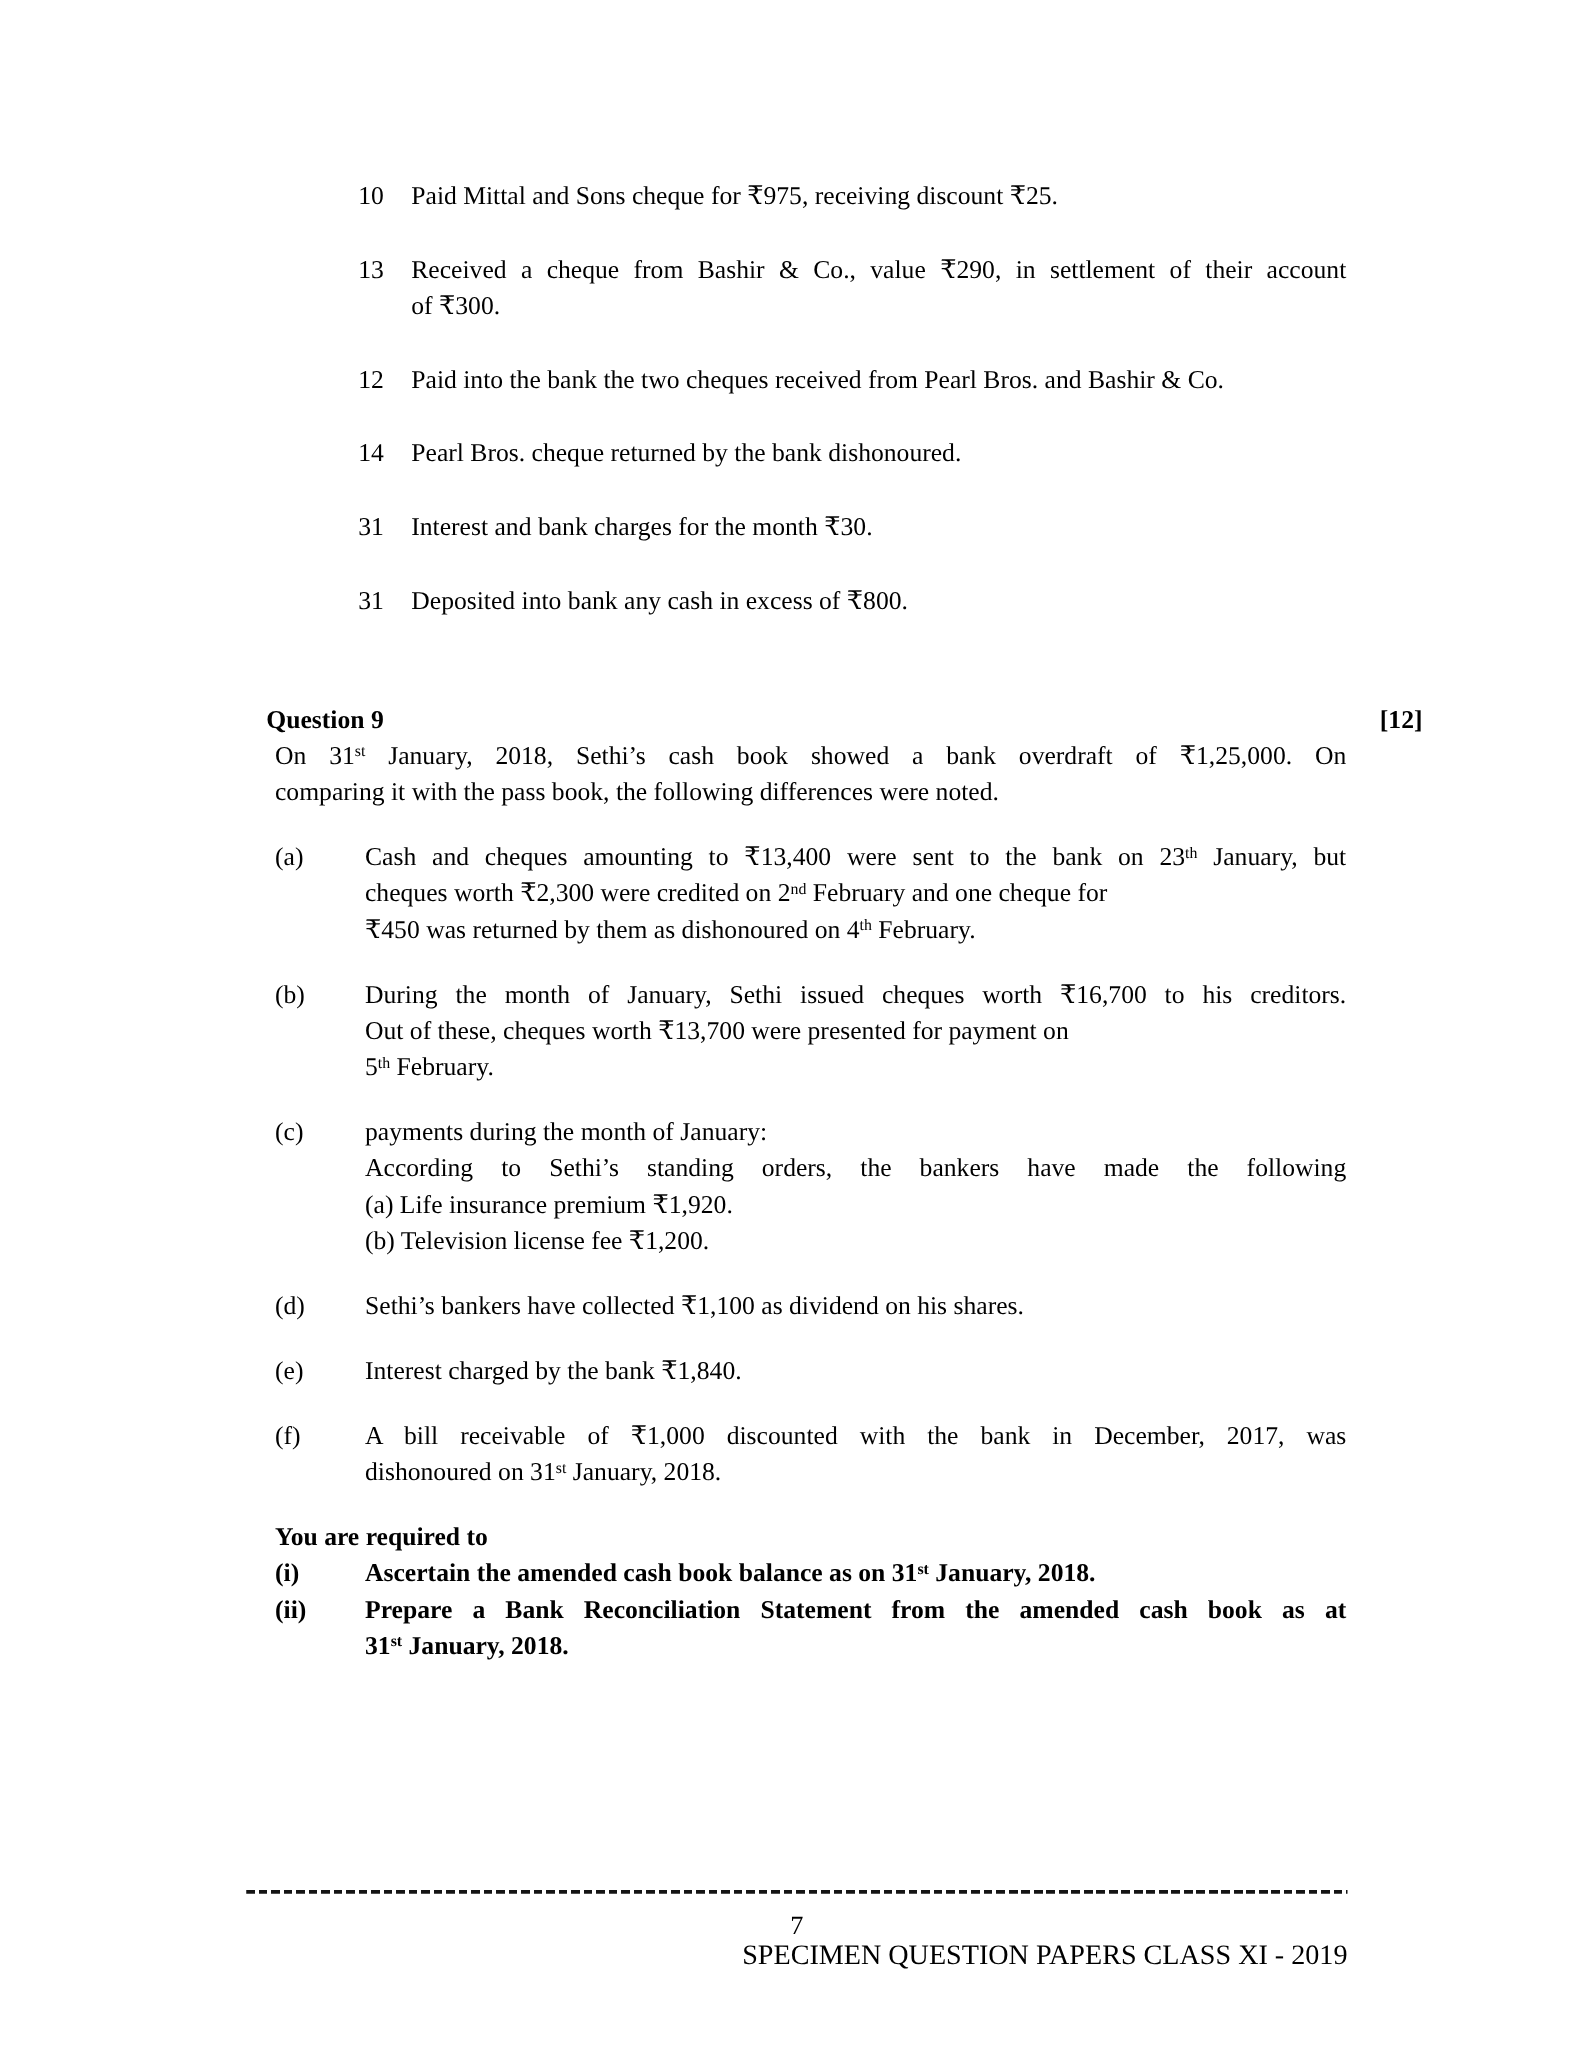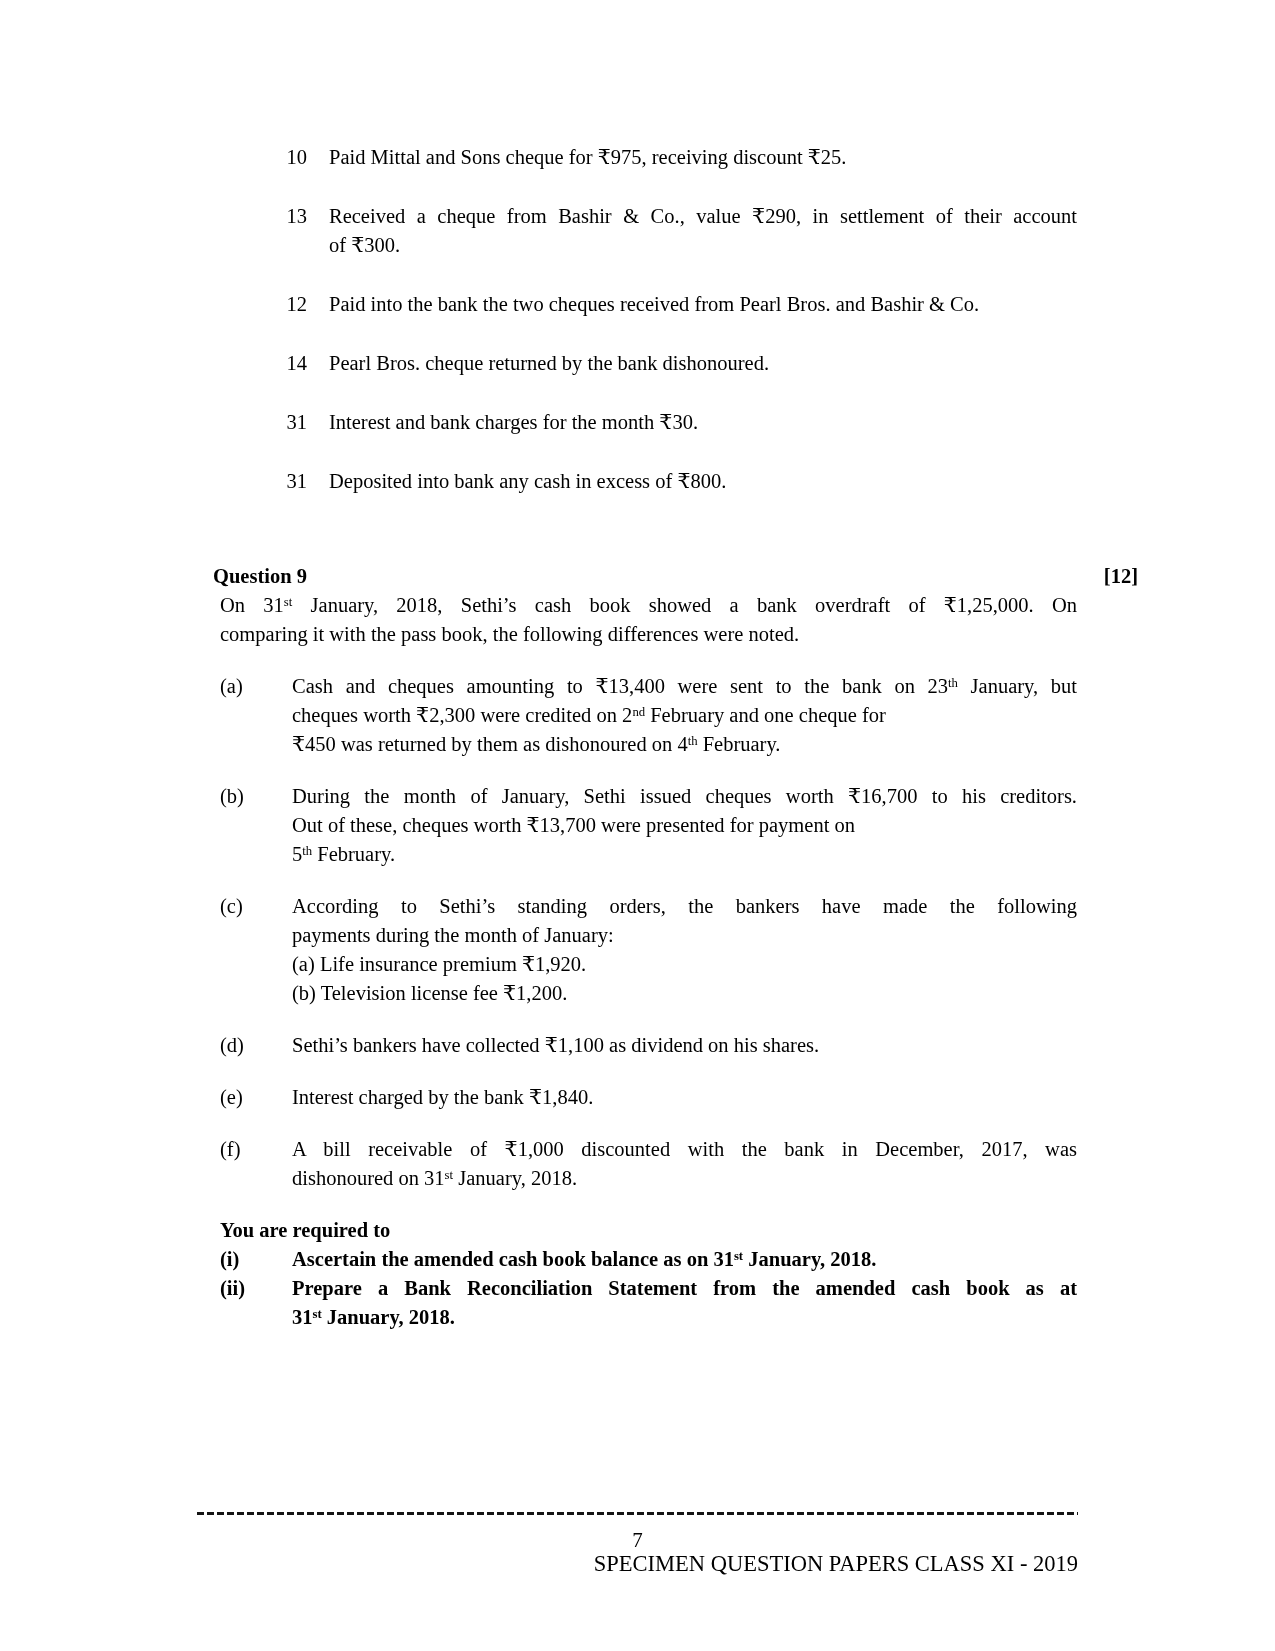--- a/index.html
+++ b/index.html
@@ -116,22 +116,22 @@
         <div class="q-label">(b)</div>
         <div class="q-text">
             <div class="line j"><span>During the month of January, Sethi issued cheques worth ₹16,700 to his creditors.</span></div>
             <div class="line"><span>Out of these, cheques worth ₹13,700 were presented for payment on</span></div>
             <div class="line"><span>5</span><sup>th</sup><span> February.</span></div>
           </div>
       </div>
       <div class="q-item">
         <div class="q-label">(c)</div>
         <div class="q-text">
+            <div class="line"><span>payments during the month of January:</span></div>
             <div class="line j"><span>According to Sethi’s standing orders, the bankers have made the following</span></div>
-            <div class="line"><span>payments during the month of January:</span></div>
             <div class="line"><span>(a) Life insurance premium ₹1,920.</span></div>
             <div class="line"><span>(b) Television license fee ₹1,200.</span></div>
           </div>
       </div>
       <div class="q-item">
         <div class="q-label">(d)</div>
         <div class="q-text">
             <div class="line"><span>Sethi’s bankers have collected ₹1,100 as dividend on his shares.</span></div>
           </div>
       </div>

